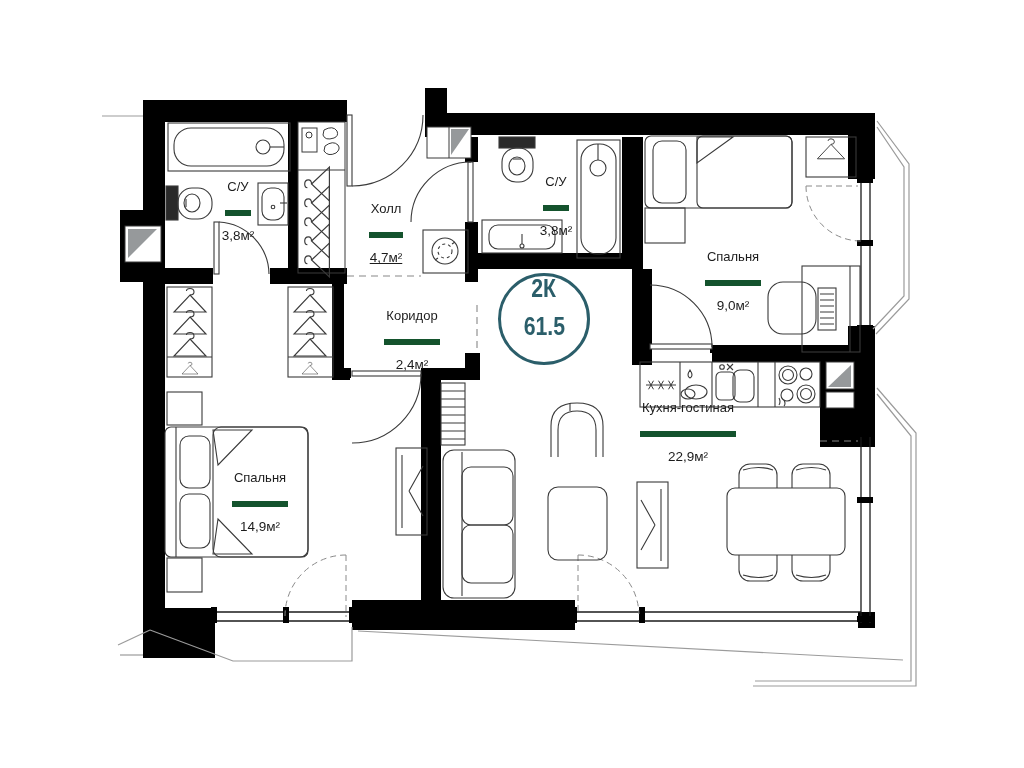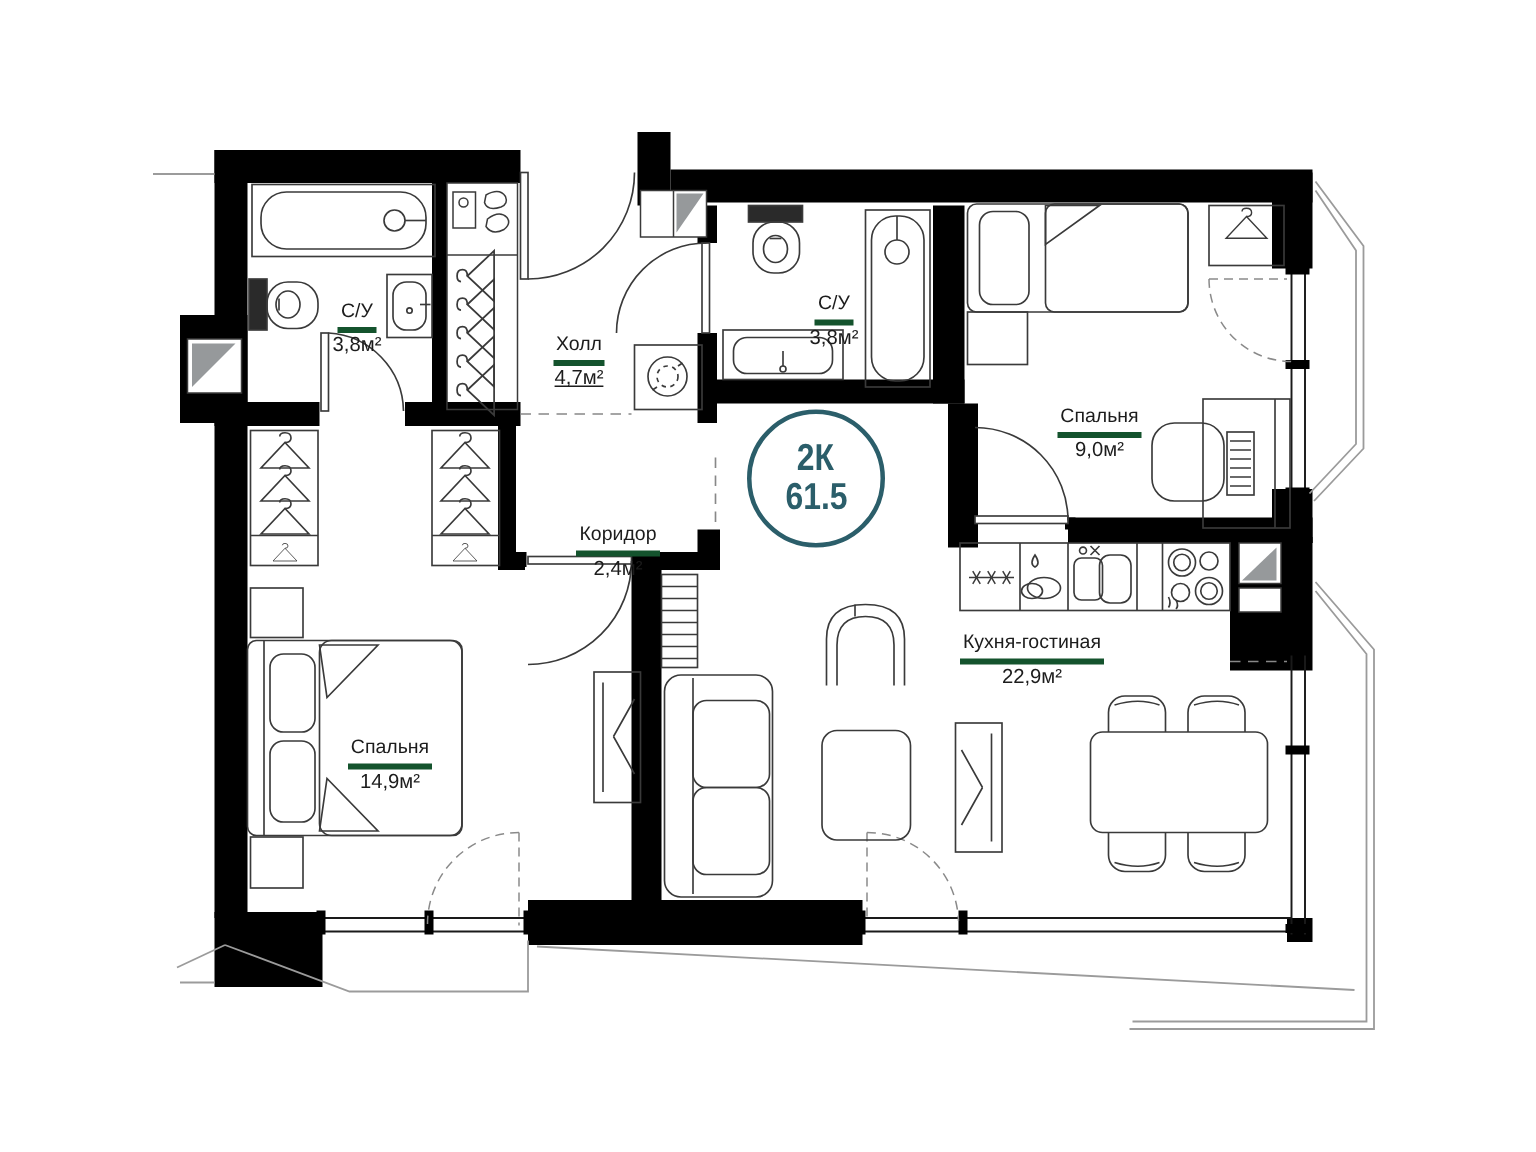--- a/index.html
+++ b/index.html
@@ -1,26 +1,26 @@
 <!DOCTYPE html>
 <html><head>
 <meta charset="utf-8">
 <style>
   html,body{margin:0;padding:0;background:#fff;}
   #stage{position:relative;width:1024px;height:768px;background:#fff;overflow:hidden;
          font-family:"Liberation Sans",sans-serif;}
   #plansvg{position:absolute;left:0;top:0;}
   .label{position:absolute;text-align:center;color:#1c1c1c;
          font:13px/1.25 "Liberation Sans",sans-serif;}
-  .label .nm{display:inline-block;border-bottom:4px solid #14532d;padding:0 2px 3px;margin-top:20px;}
-  .label .ar{display:block;font-size:13.5px;margin-top:0;}
+  .label .nm{display:inline-block;border-bottom:6px solid #14532d;padding:0 2px 15px;}
+  .label .ar{display:block;font-size:13.5px;margin-top:12px;}
   .badge{position:absolute;left:498px;top:273px;width:86px;height:86px;
          border:3px solid #2b5e6a;border-radius:50%;color:#2b5e6a;
-         display:flex;flex-direction:column;align-items:center;justify-content:center;
-         font-weight:bold;background:#fff;}
+         display:flex;flex-direction:column;align-items:center;
+         font-weight:bold;background:#fff;gap:12px;}
   .badge .t{font-size:25px;line-height:1;transform:scaleX(.85);}
   .badge .a{font-size:25px;line-height:1.08;transform:scaleX(.85);}
 </style>
 </head>
 <body>
 
 <div id="stage">
 
 <svg id="plansvg" width="1024" height="768" viewBox="0 0 1024 768">
   <defs>
@@ -365,21 +365,21 @@
   <span class="ar">4,7м²</span>
 </div>
 <div class="label" style="left:511px;top:174px;width:90px;">
   <span class="nm">С/У</span>
   <span class="ar">3,8м²</span>
 </div>
 <div class="label" style="left:688px;top:249px;width:90px;">
   <span class="nm">Спальня</span>
   <span class="ar">9,0м²</span>
 </div>
-<div class="label" style="left:367px;top:328px;width:90px;">
+<div class="label" style="left:367px;top:308px;width:90px;">
   <span class="nm">Коридор</span>
   <span class="ar">2,4м²</span>
 </div>
 <div class="label" style="left:215px;top:470px;width:90px;">
   <span class="nm">Спальня</span>
   <span class="ar">14,9м²</span>
 </div>
 <div class="label" style="left:628px;top:400px;width:120px;">
   <span class="nm">Кухня-гостиная</span>
   <span class="ar">22,9м²</span>

